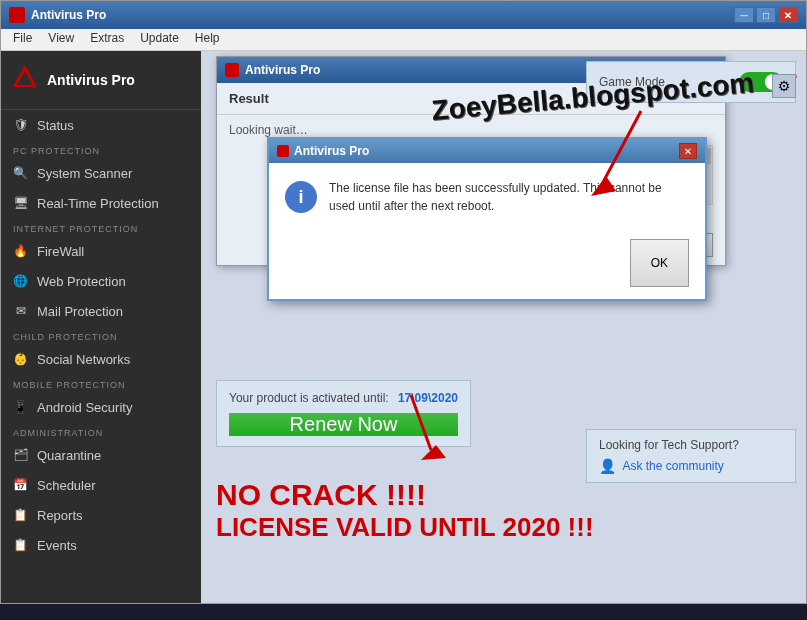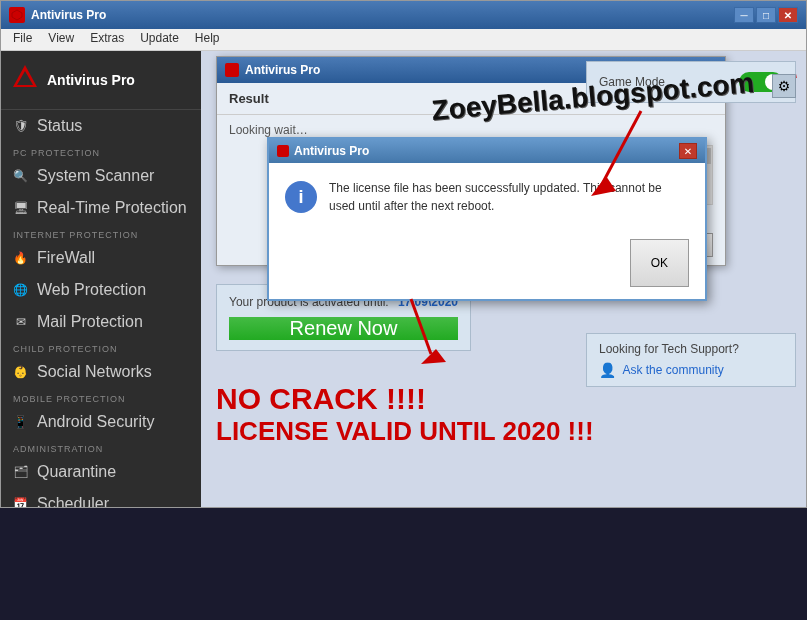--- a/index.html
+++ b/index.html
@@ -1,19 +1,19 @@
 <!DOCTYPE html>
 <html><head>
   <meta charset="utf-8">
   <style>
     * { margin: 0; padding: 0; box-sizing: border-box; }
     body { width: 807px; height: 620px; overflow: hidden; font-family: 'Segoe UI', Tahoma, sans-serif; font-size: 12px; background: #1a1a2e; }
 
     
-    .outer-window { width: 807px; height: 508px; background: #e8e8e8; border: 1px solid #999; position: relative; }
+    .outer-window { width: 807px; height: 604px; background: #e8e8e8; border: 1px solid #999; position: relative; }
     .outer-titlebar { background: linear-gradient(to bottom, #4a7ab5, #2a5a95); height: 28px; display: flex; align-items: center; padding: 0 8px; color: white; font-size: 12px; font-weight: bold; }
     .outer-titlebar .app-icon { width: 16px; height: 16px; background: #cc0000; border-radius: 2px; margin-right: 6px; display: flex; align-items: center; justify-content: center; color: white; font-size: 10px; font-weight: bold; }
     .window-controls { margin-left: auto; display: flex; gap: 2px; }
     .win-btn { width: 20px; height: 16px; background: #5a8ac5; border: 1px solid #3a6aa5; color: white; font-size: 10px; display: flex; align-items: center; justify-content: center; cursor: pointer; }
     .win-btn.close { background: #c0392b; }
 
     
     .menubar { background: #f0f0f0; border-bottom: 1px solid #ccc; height: 22px; display: flex; align-items: flex-start; padding: 0 4px; }
     .menu-item { padding: 2px 8px; font-size: 12px; color: #333; cursor: pointer; }
 
@@ -21,21 +21,21 @@
     .main-layout { display: flex; height: calc(100% - 50px); }
 
     
     .sidebar { width: 200px; background: #2d2d2d; color: #ccc; flex-shrink: 0; overflow-y: auto; }
     .sidebar-header { padding: 12px 10px; display: flex; align-items: center; gap: 8px; border-bottom: 1px solid #444; }
     .avira-logo { color: #cc0000; font-size: 22px; font-weight: bold; }
     .app-title { color: white; font-size: 14px; font-weight: bold; }
     .sidebar-item { display: flex; align-items: center; gap: 8px; padding: 7px 12px; cursor: pointer; }
     .sidebar-item .item-icon { width: 16px; height: 16px; display: flex; align-items: center; justify-content: center; flex-shrink: 0; }
     .sidebar-category { padding: 6px 12px 2px; font-size: 9px; color: #888; letter-spacing: 1px; text-transform: uppercase; }
-    .sidebar-item span { font-size: 16px; }
+    .sidebar-item span { font-size: 13px; }
 
     
     .content-area { flex: 1; background: #d0d8e8; padding: 10px; position: relative; overflow: hidden; }
 
     
     .main-dialog { position: absolute; top: 0; left: 15px; width: 510px; background: #e8eef5; border: 1px solid #999; box-shadow: 2px 2px 8px rgba(0,0,0,0.3); }
     .dialog-titlebar { background: linear-gradient(to bottom, #4a7ab5, #2a5a95); height: 26px; display: flex; align-items: center; padding: 0 8px; color: white; font-size: 12px; font-weight: bold; }
     .dialog-titlebar .app-icon { width: 14px; height: 14px; background: #cc0000; border-radius: 2px; margin-right: 6px; display: flex; align-items: center; justify-content: center; color: white; font-size: 9px; font-weight: bold; }
     .dialog-title-text { font-size: 12px; color: white; font-weight: bold; }
     .dialog-close { margin-left: auto; width: 18px; height: 16px; background: #c0392b; color: white; font-size: 10px; display: flex; align-items: center; justify-content: center; cursor: pointer; }

